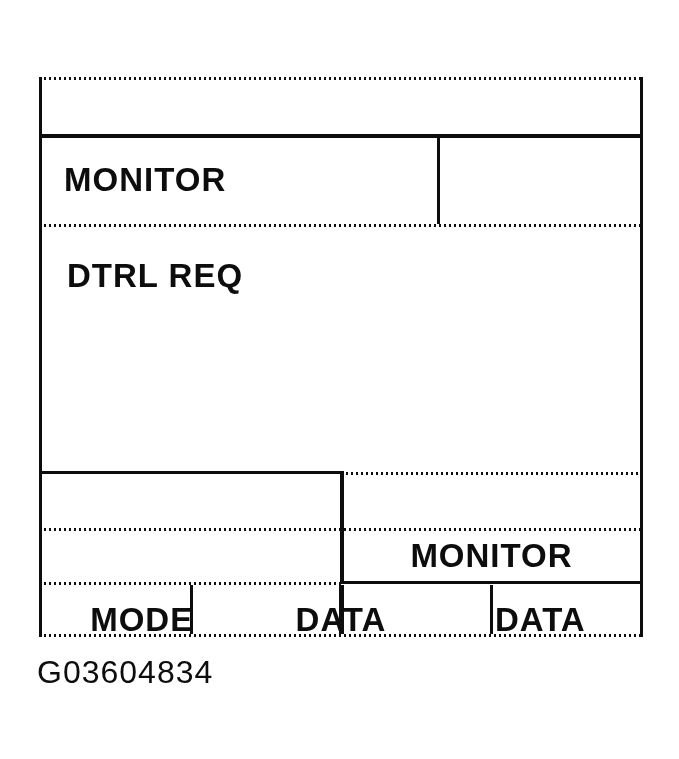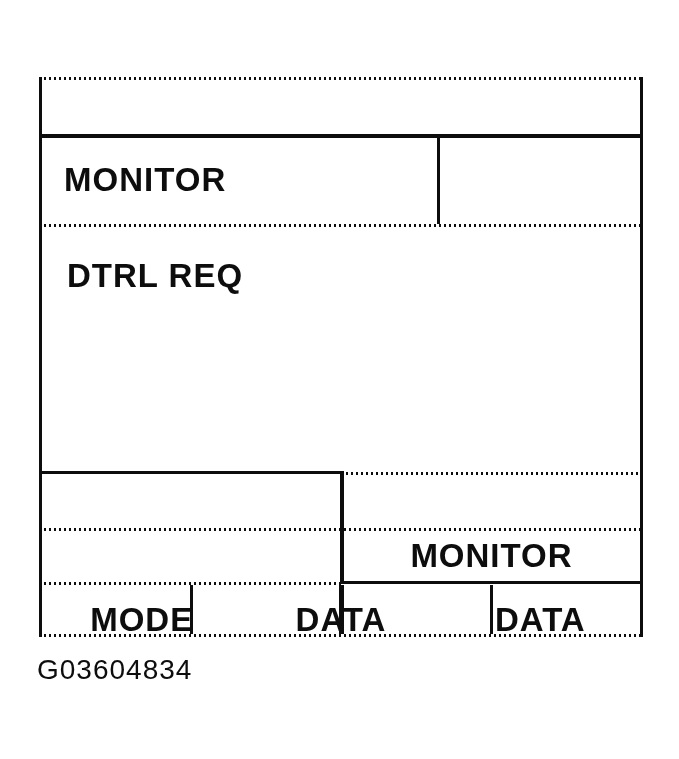--- a/index.html
+++ b/index.html
@@ -58,21 +58,21 @@
     display: flex;
   }
   .fkey {
     flex: 1 1 0;
     display: flex; align-items: center; justify-content: center;
     cursor: pointer;
     margin-top: 20px;
   }
   .caption {
     position: absolute; left: 37px; top: 654px;
-    font-size: 28px; font-weight: 400; letter-spacing: 1px;
+    font-size: 32px; font-weight: 400; letter-spacing: 1px;
   }
 </style>
 </head>
 <body>
 
 <div class="page">
 
   <div class="screen">
 
     <div class="hdot" style="left:0; width:604px; top:0;"></div>

